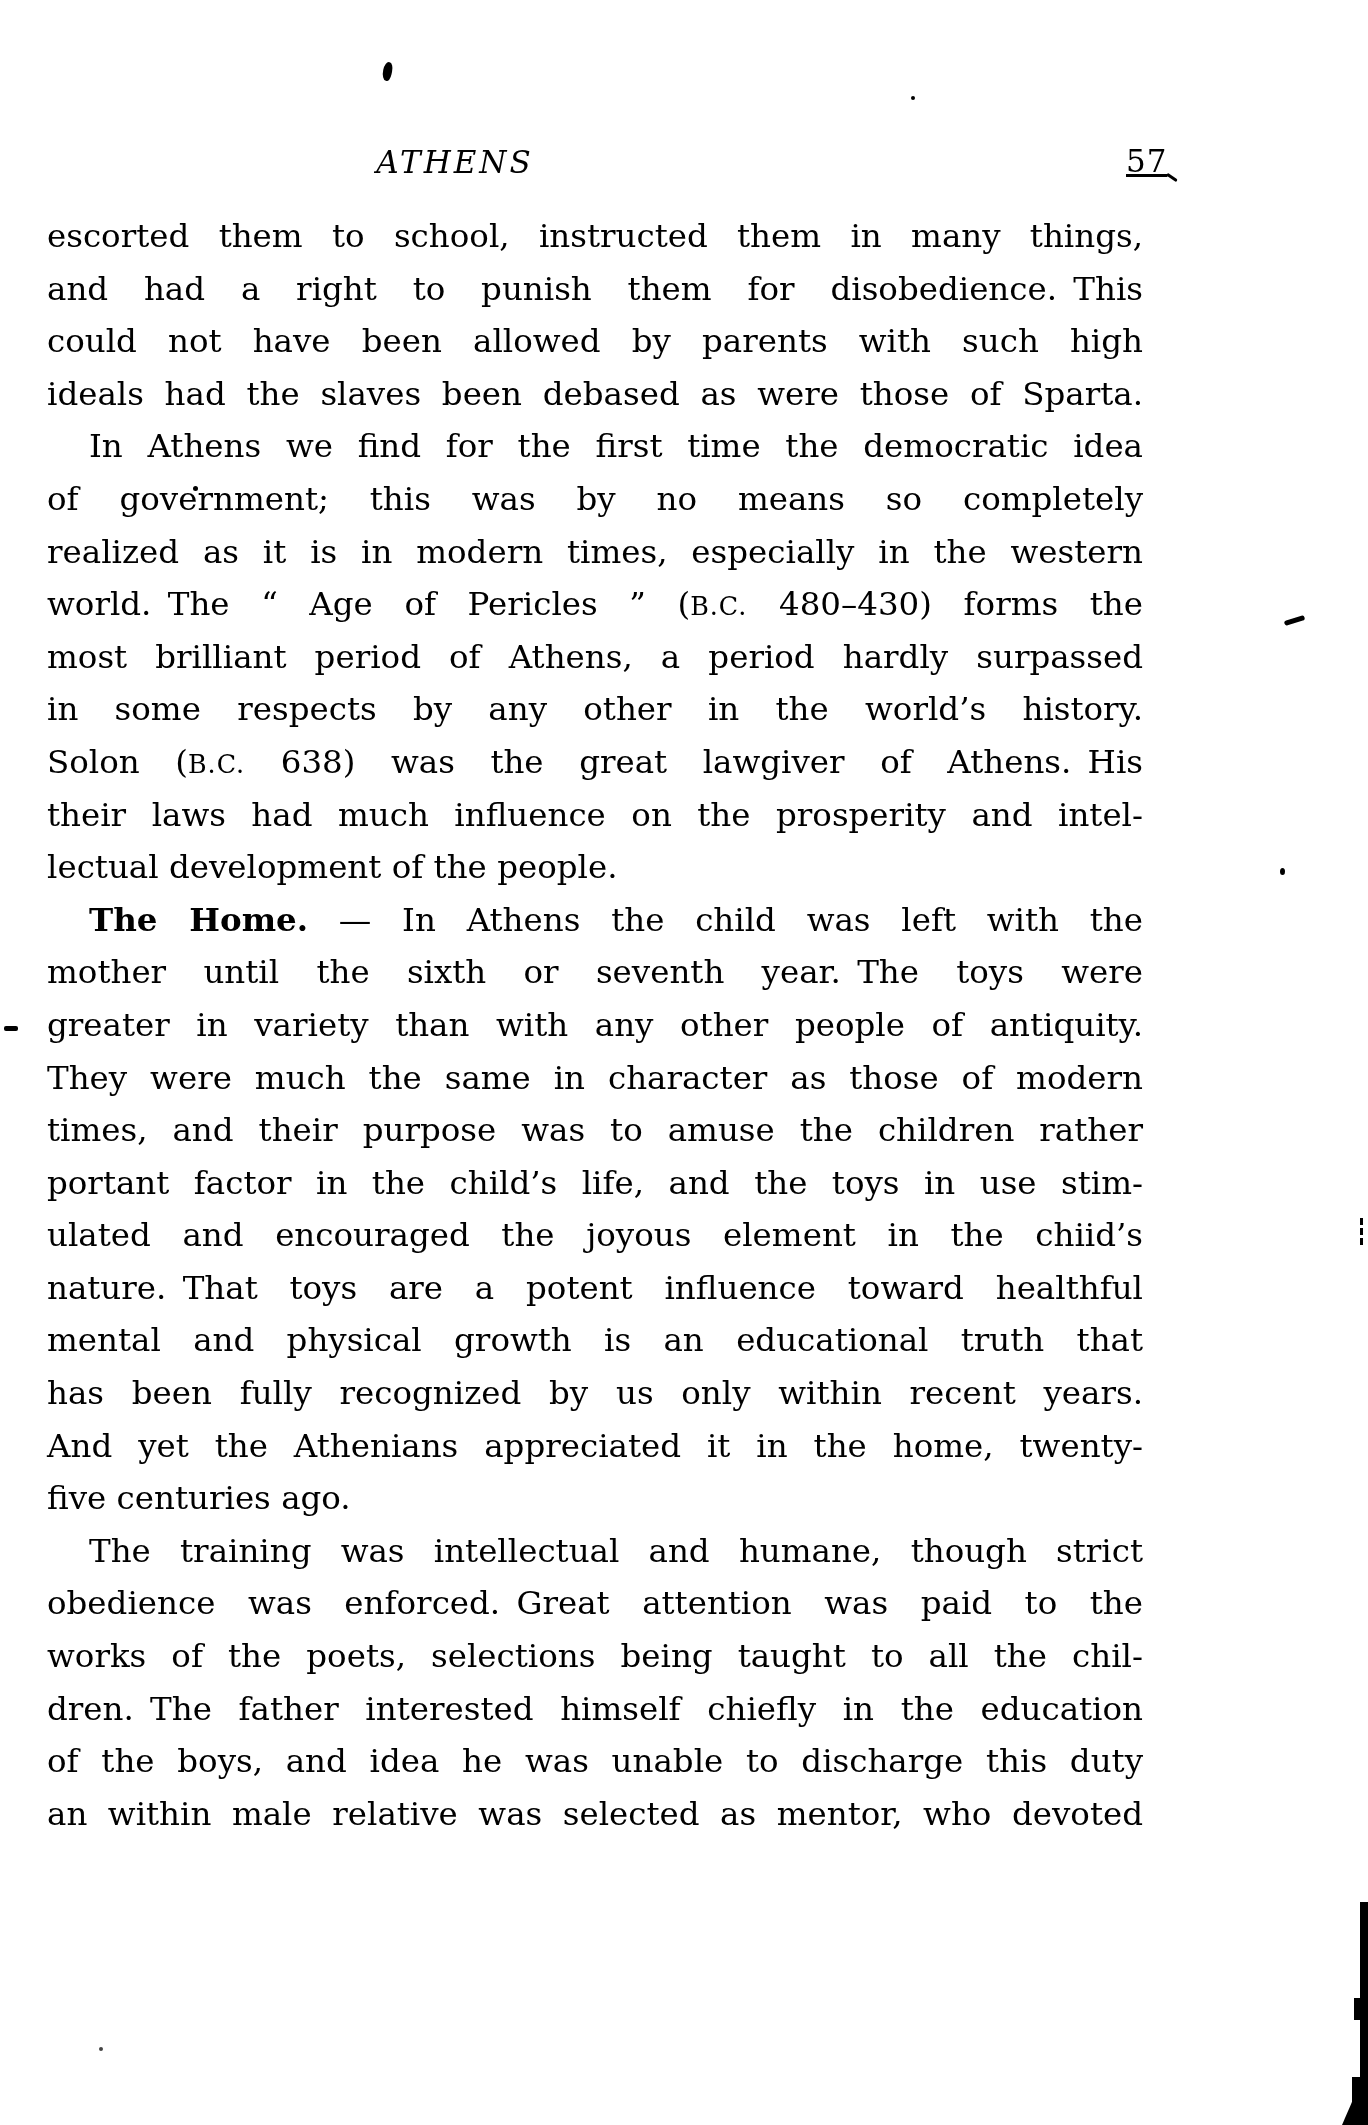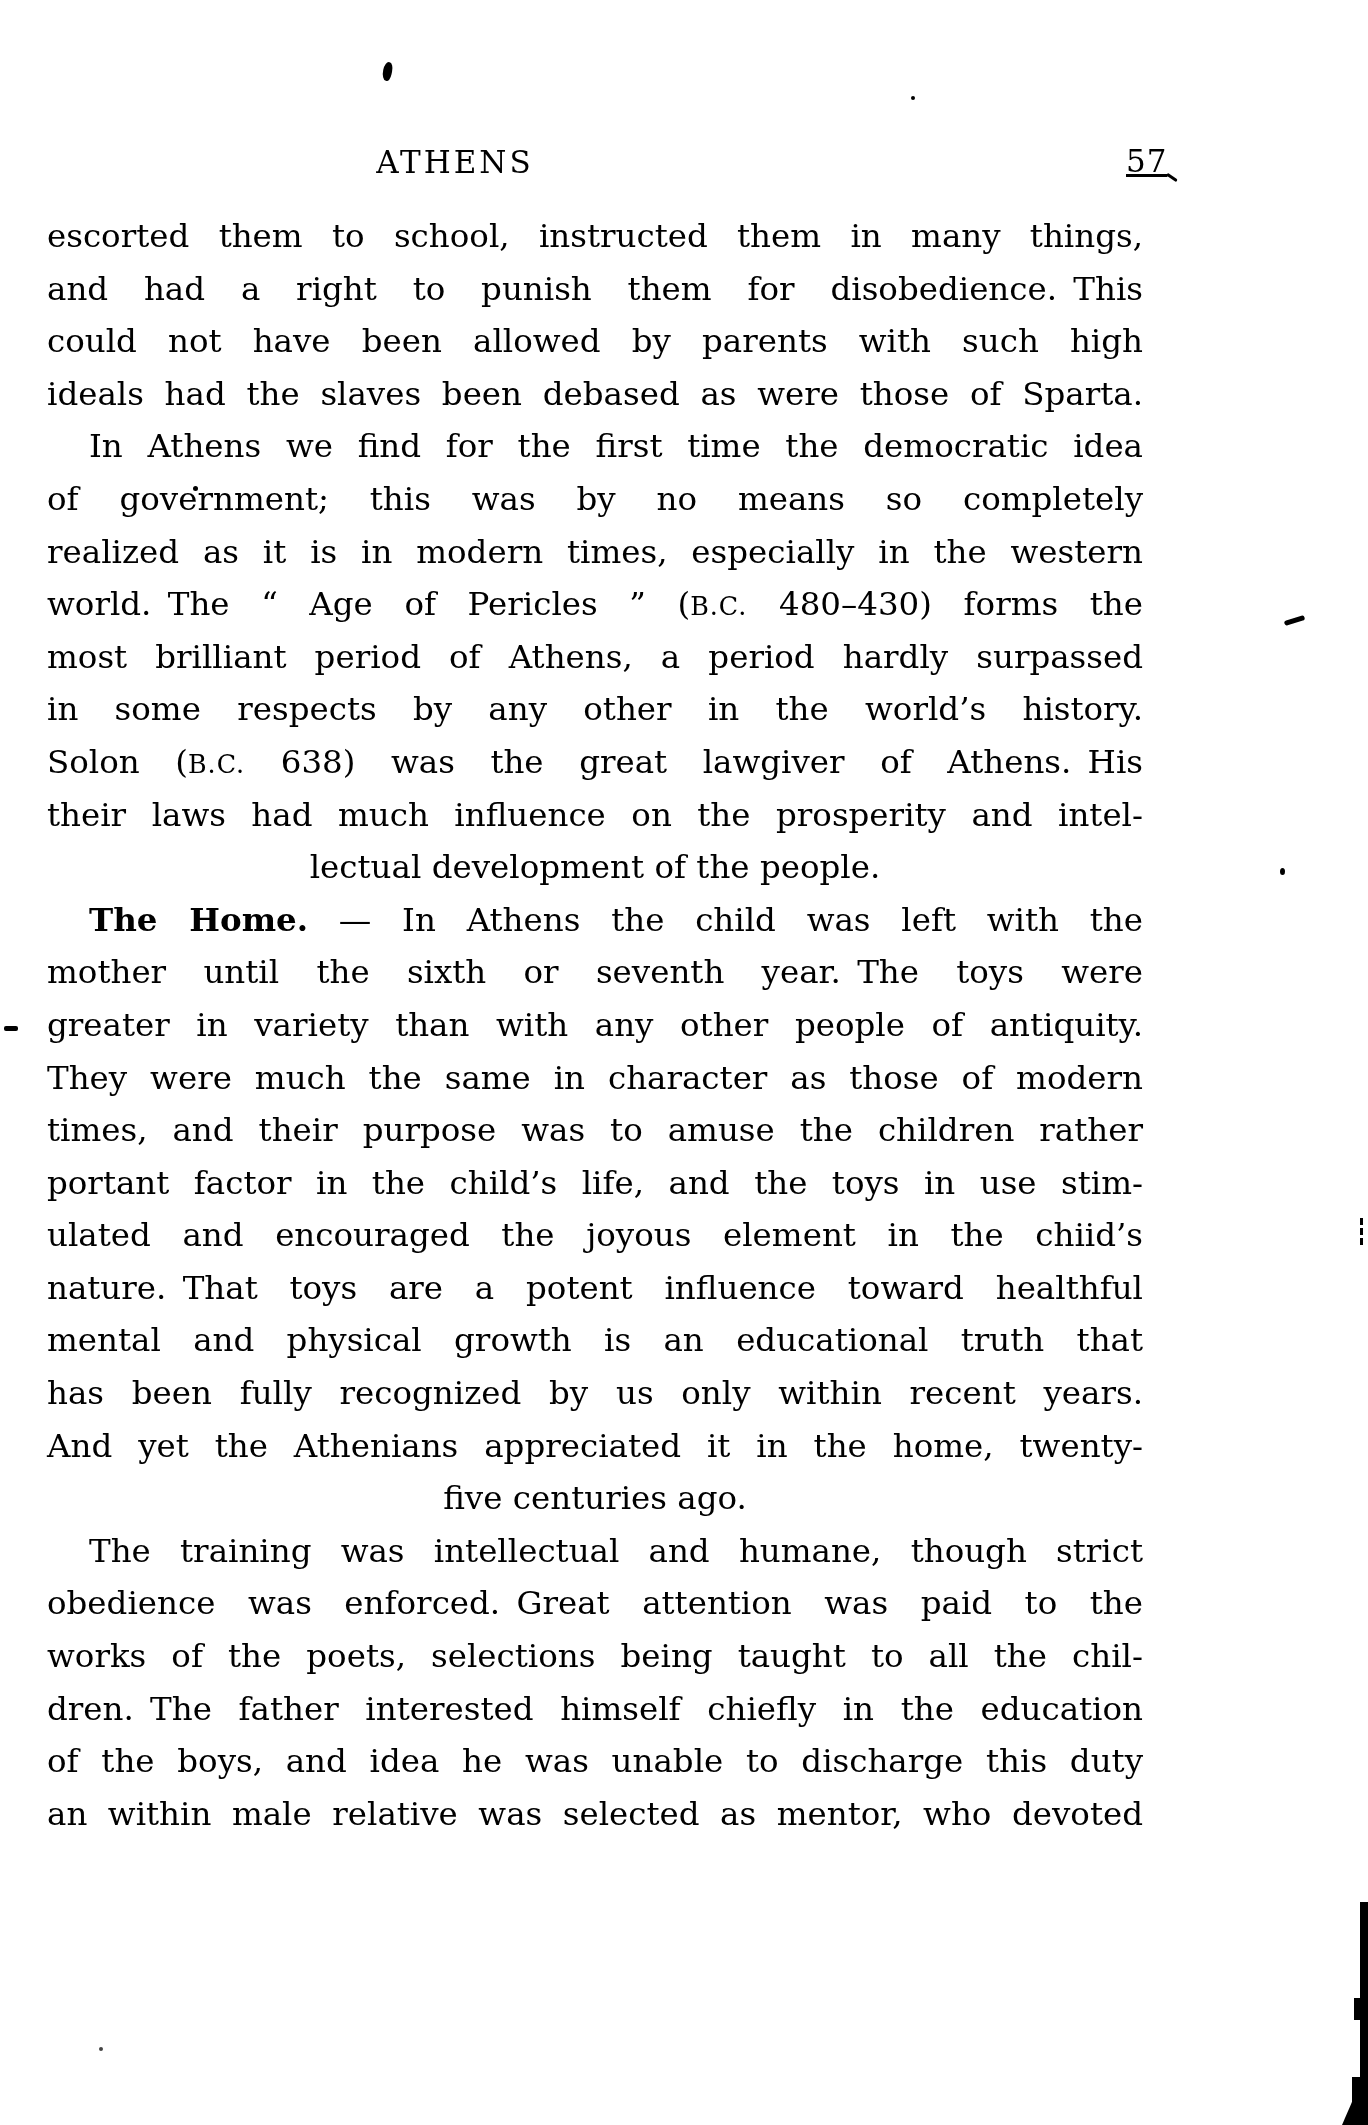--- a/index.html
+++ b/index.html
@@ -4,32 +4,32 @@
 <style>
   html,body { margin:0; padding:0; }
   body {
     width:1368px; height:2125px; position:relative;
     background:#ffffff; color:#000;
     font-family:"DejaVu Serif", serif;
     overflow:hidden;
   }
   .header-title {
     position:absolute; left:455px; top:144px; transform:translateX(-50%);
-    font-size:31px; letter-spacing:3px; white-space:nowrap;
+    font-style:italic; font-size:31px; letter-spacing:3px; white-space:nowrap;
   }
   .page-number {
     position:absolute; left:1126px; top:143px;
     font-size:31px; letter-spacing:1px; white-space:nowrap;text-decoration:underline;
   }
   #body-text {
     position:absolute; left:47px; top:210px; width:1096px;
   }
   .line {
     font-size:32.5px; line-height:52.6px; height:52.6px;
-    white-space:nowrap; text-align:center;
+    white-space:nowrap; text-align:left;
   }
   .line.justify { text-align:justify; text-align-last:justify; text-justify:inter-word; }
   .line.indent { text-indent:42px; }
   .seg.bold { font-weight:bold; }
   .seg.sc { font-size:0.78em; letter-spacing:1px;margin-top:16px; }
 
   
   .artifact { position:absolute; background:#000; }
   .a-comma-top    { left:383px; top:62px;  width:9px;  height:19px; border-radius:60% 60% 50% 70%; transform:rotate(12deg); }
   .a-dot-header   { left:911px; top:96px;  width:4px;  height:4px;  border-radius:50%; }

